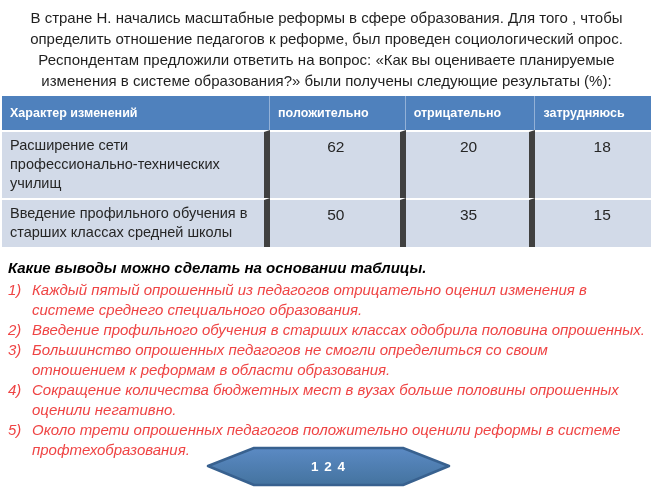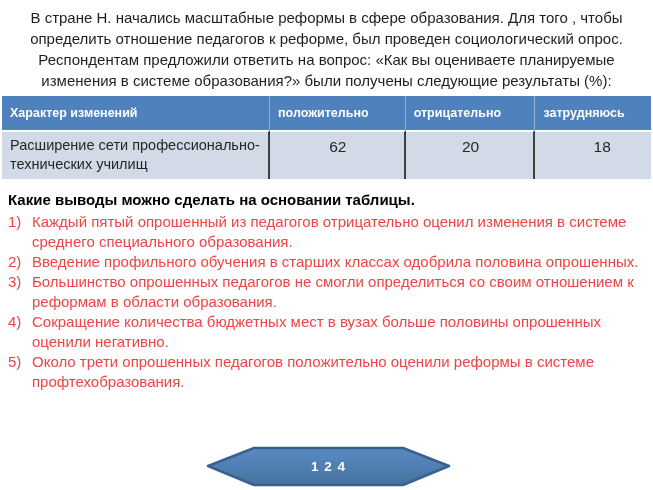--- a/index.html
+++ b/index.html
@@ -46,38 +46,39 @@
     border-right: 1px solid #93b1d7;
   }
   table.survey th:last-child { border-right: none; }
   table.survey td {
     font-size: 14.5px;
     color: #262626;
     vertical-align: top;
     padding: 4px 6px 5px 8px;
     line-height: 19px;
     border-top: 2px solid #ffffff;
-    border-right: 2px solid #404040;
+    border-right: 6px solid #404040;
   }
   table.survey td:last-child { border-right: none; padding-left: 24px; }
   table.survey td.num {
     text-align: center;
     font-size: 15.5px;
     padding-top: 5px;
   }
   table.survey tr.band-a td { background: #d2dae8; }
   table.survey tr.band-b td { background: #e9edf4; }
   table.survey tr td.label { height: 41px; }
   table.survey tr:last-child td.label { height: 37px; }
 
   
   .conclusions {
     margin: 11px 8px 0 8px;
     font-size: 15px;
     line-height: 20px;
+    font-style: italic;
   }
   .conclusions h2 {
     font-size: 15px;
     font-weight: bold;
     line-height: 20px;
     margin-bottom: 2px;
     color: #000000;
   }
   ol.points {
     list-style: none;
@@ -139,20 +140,26 @@
       <th>затрудняюсь</th>
     </tr>
   </thead>
   <tbody>
     <tr class="band-a">
       <td class="label">Расширение сети профессионально-технических училищ</td>
       <td class="num">62</td>
       <td class="num">20</td>
       <td class="num">18</td>
     </tr>
+    <tr class="band-a">
+      <td class="label">Введение профильного обучения в старших классах средней школы</td>
+      <td class="num">50</td>
+      <td class="num">35</td>
+      <td class="num">15</td>
+    </tr>
   </tbody>
 </table>
 
 <div class="conclusions">
   <h2>Какие выводы можно сделать на основании таблицы.</h2>
   <ol class="points">
     <li>Каждый пятый опрошенный из педагогов отрицательно оценил изменения в системе среднего специального образования.</li>
     <li>Введение профильного обучения в старших классах одобрила половина опрошенных.</li>
     <li>Большинство опрошенных педагогов не смогли определиться со своим отношением к реформам в области образования.</li>
     <li>Сокращение количества бюджетных мест в вузах больше половины опрошенных оценили негативно.</li>

